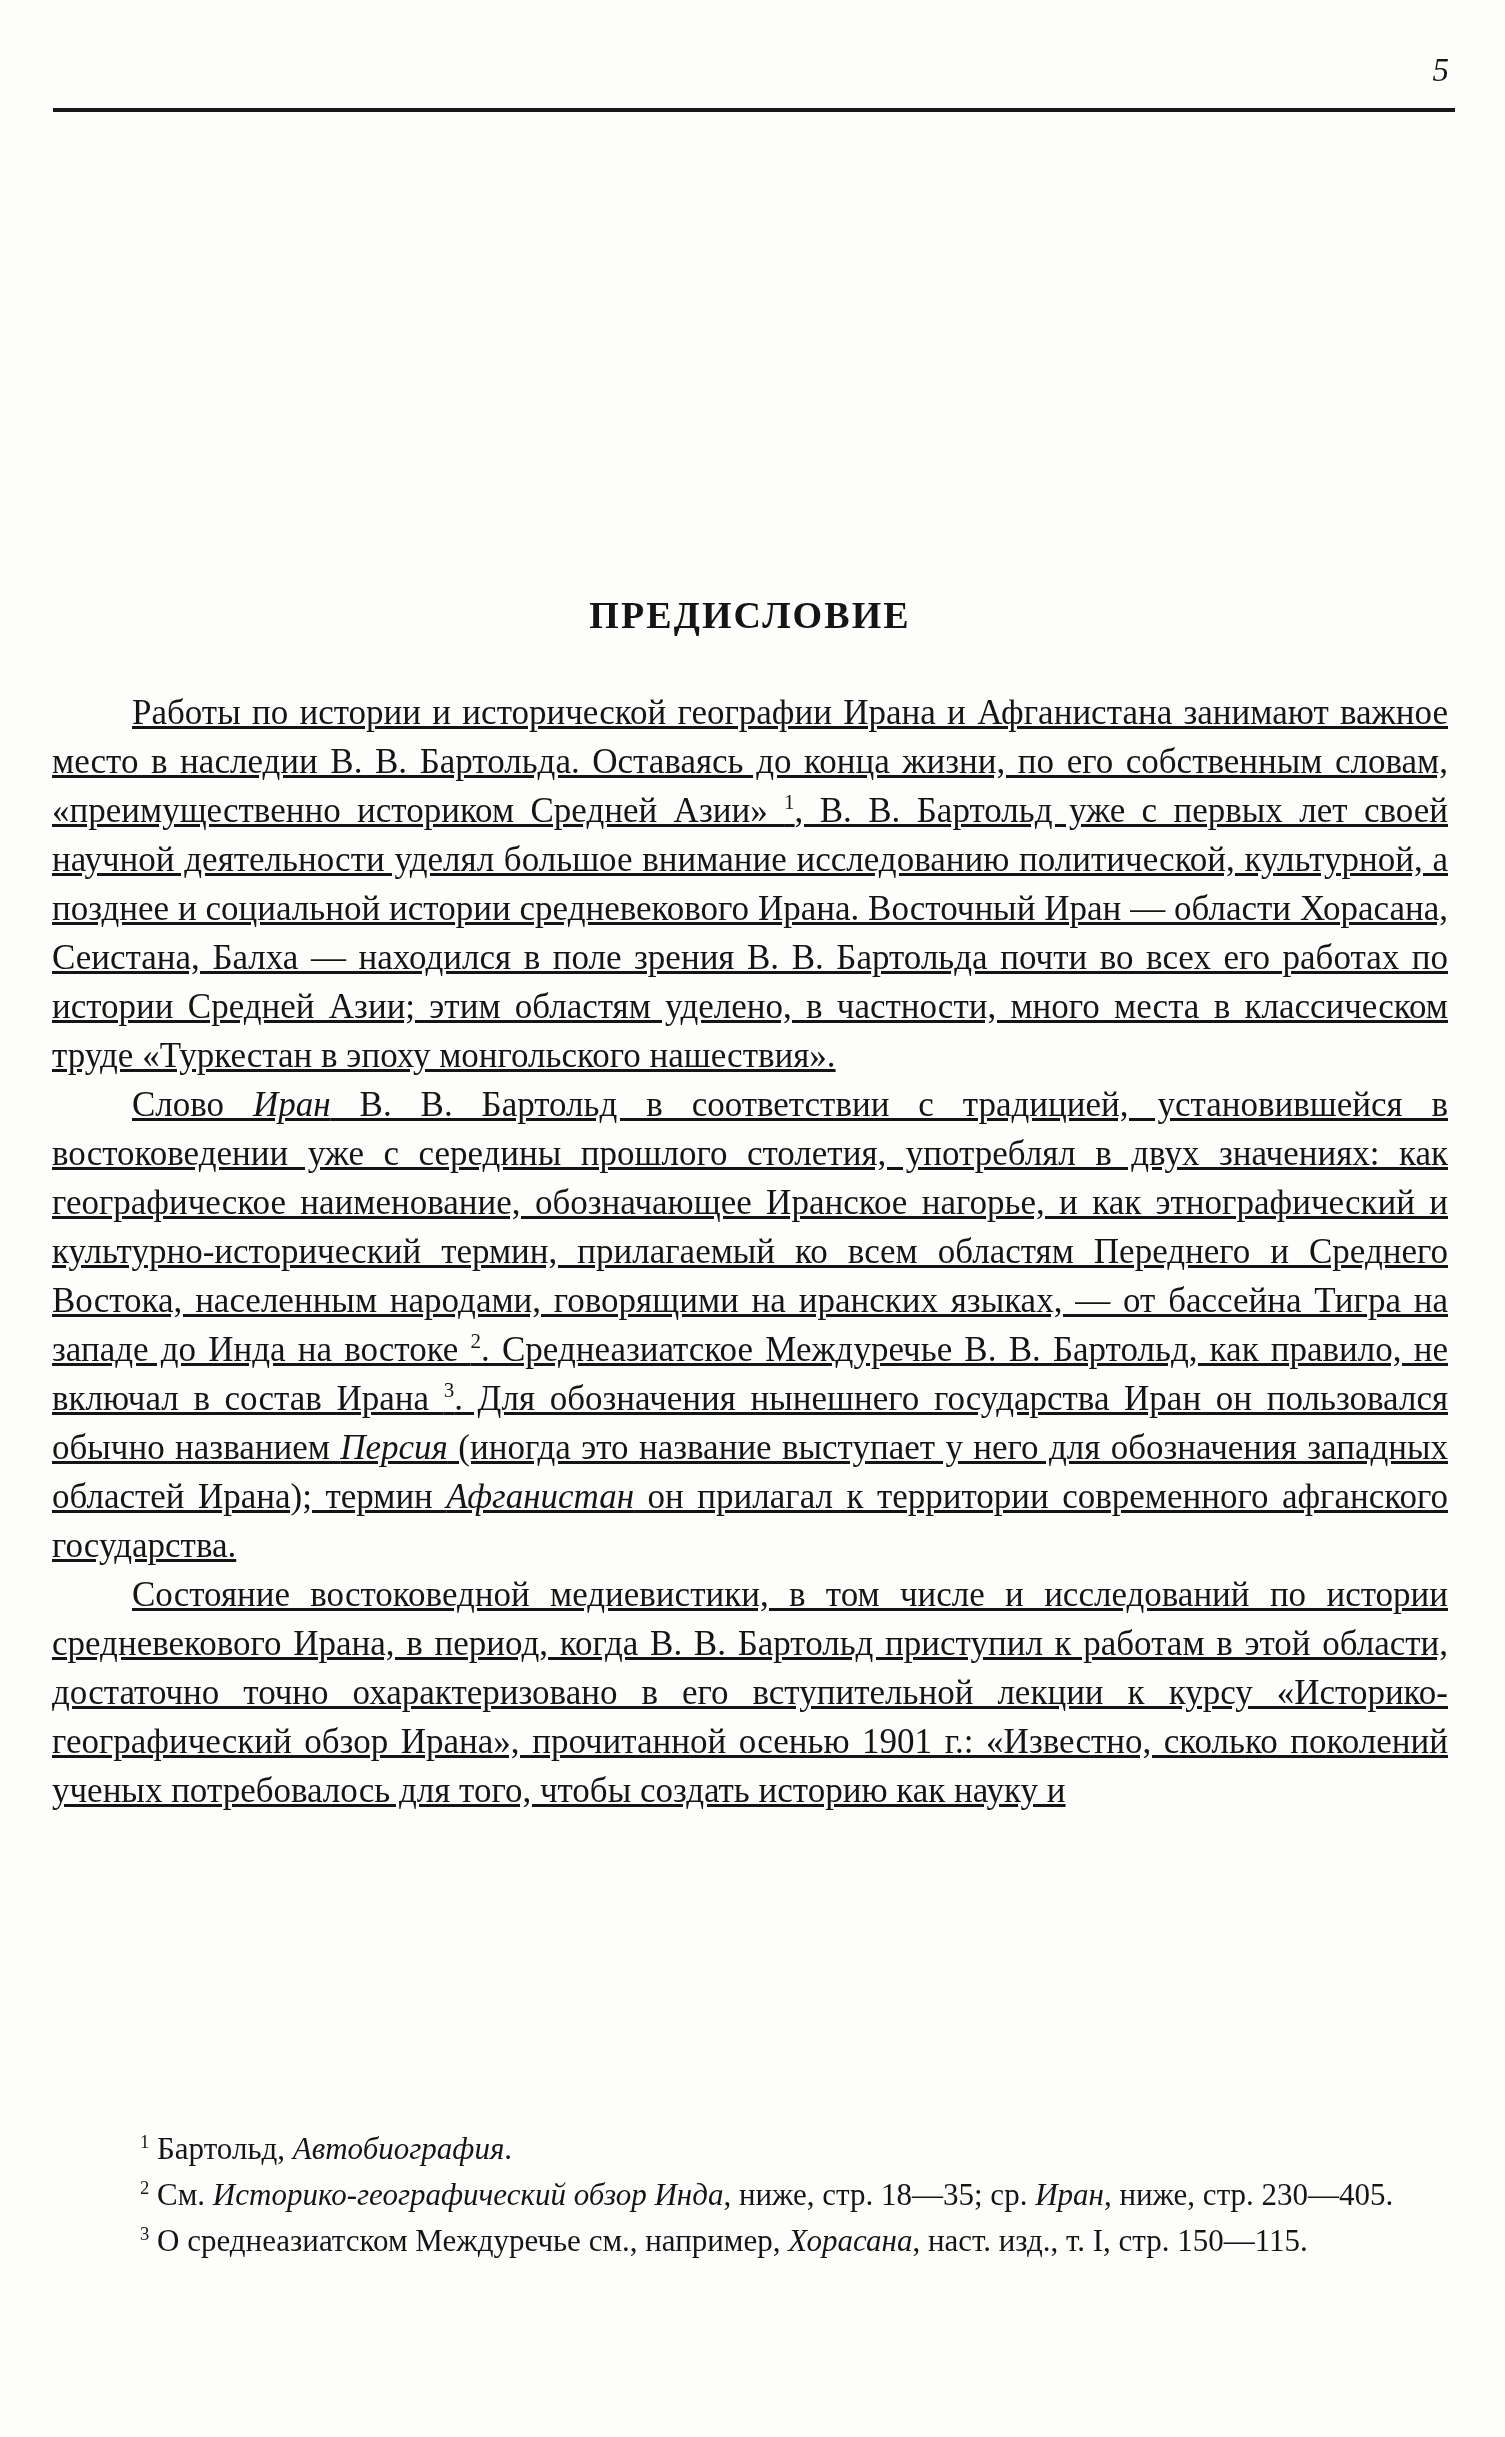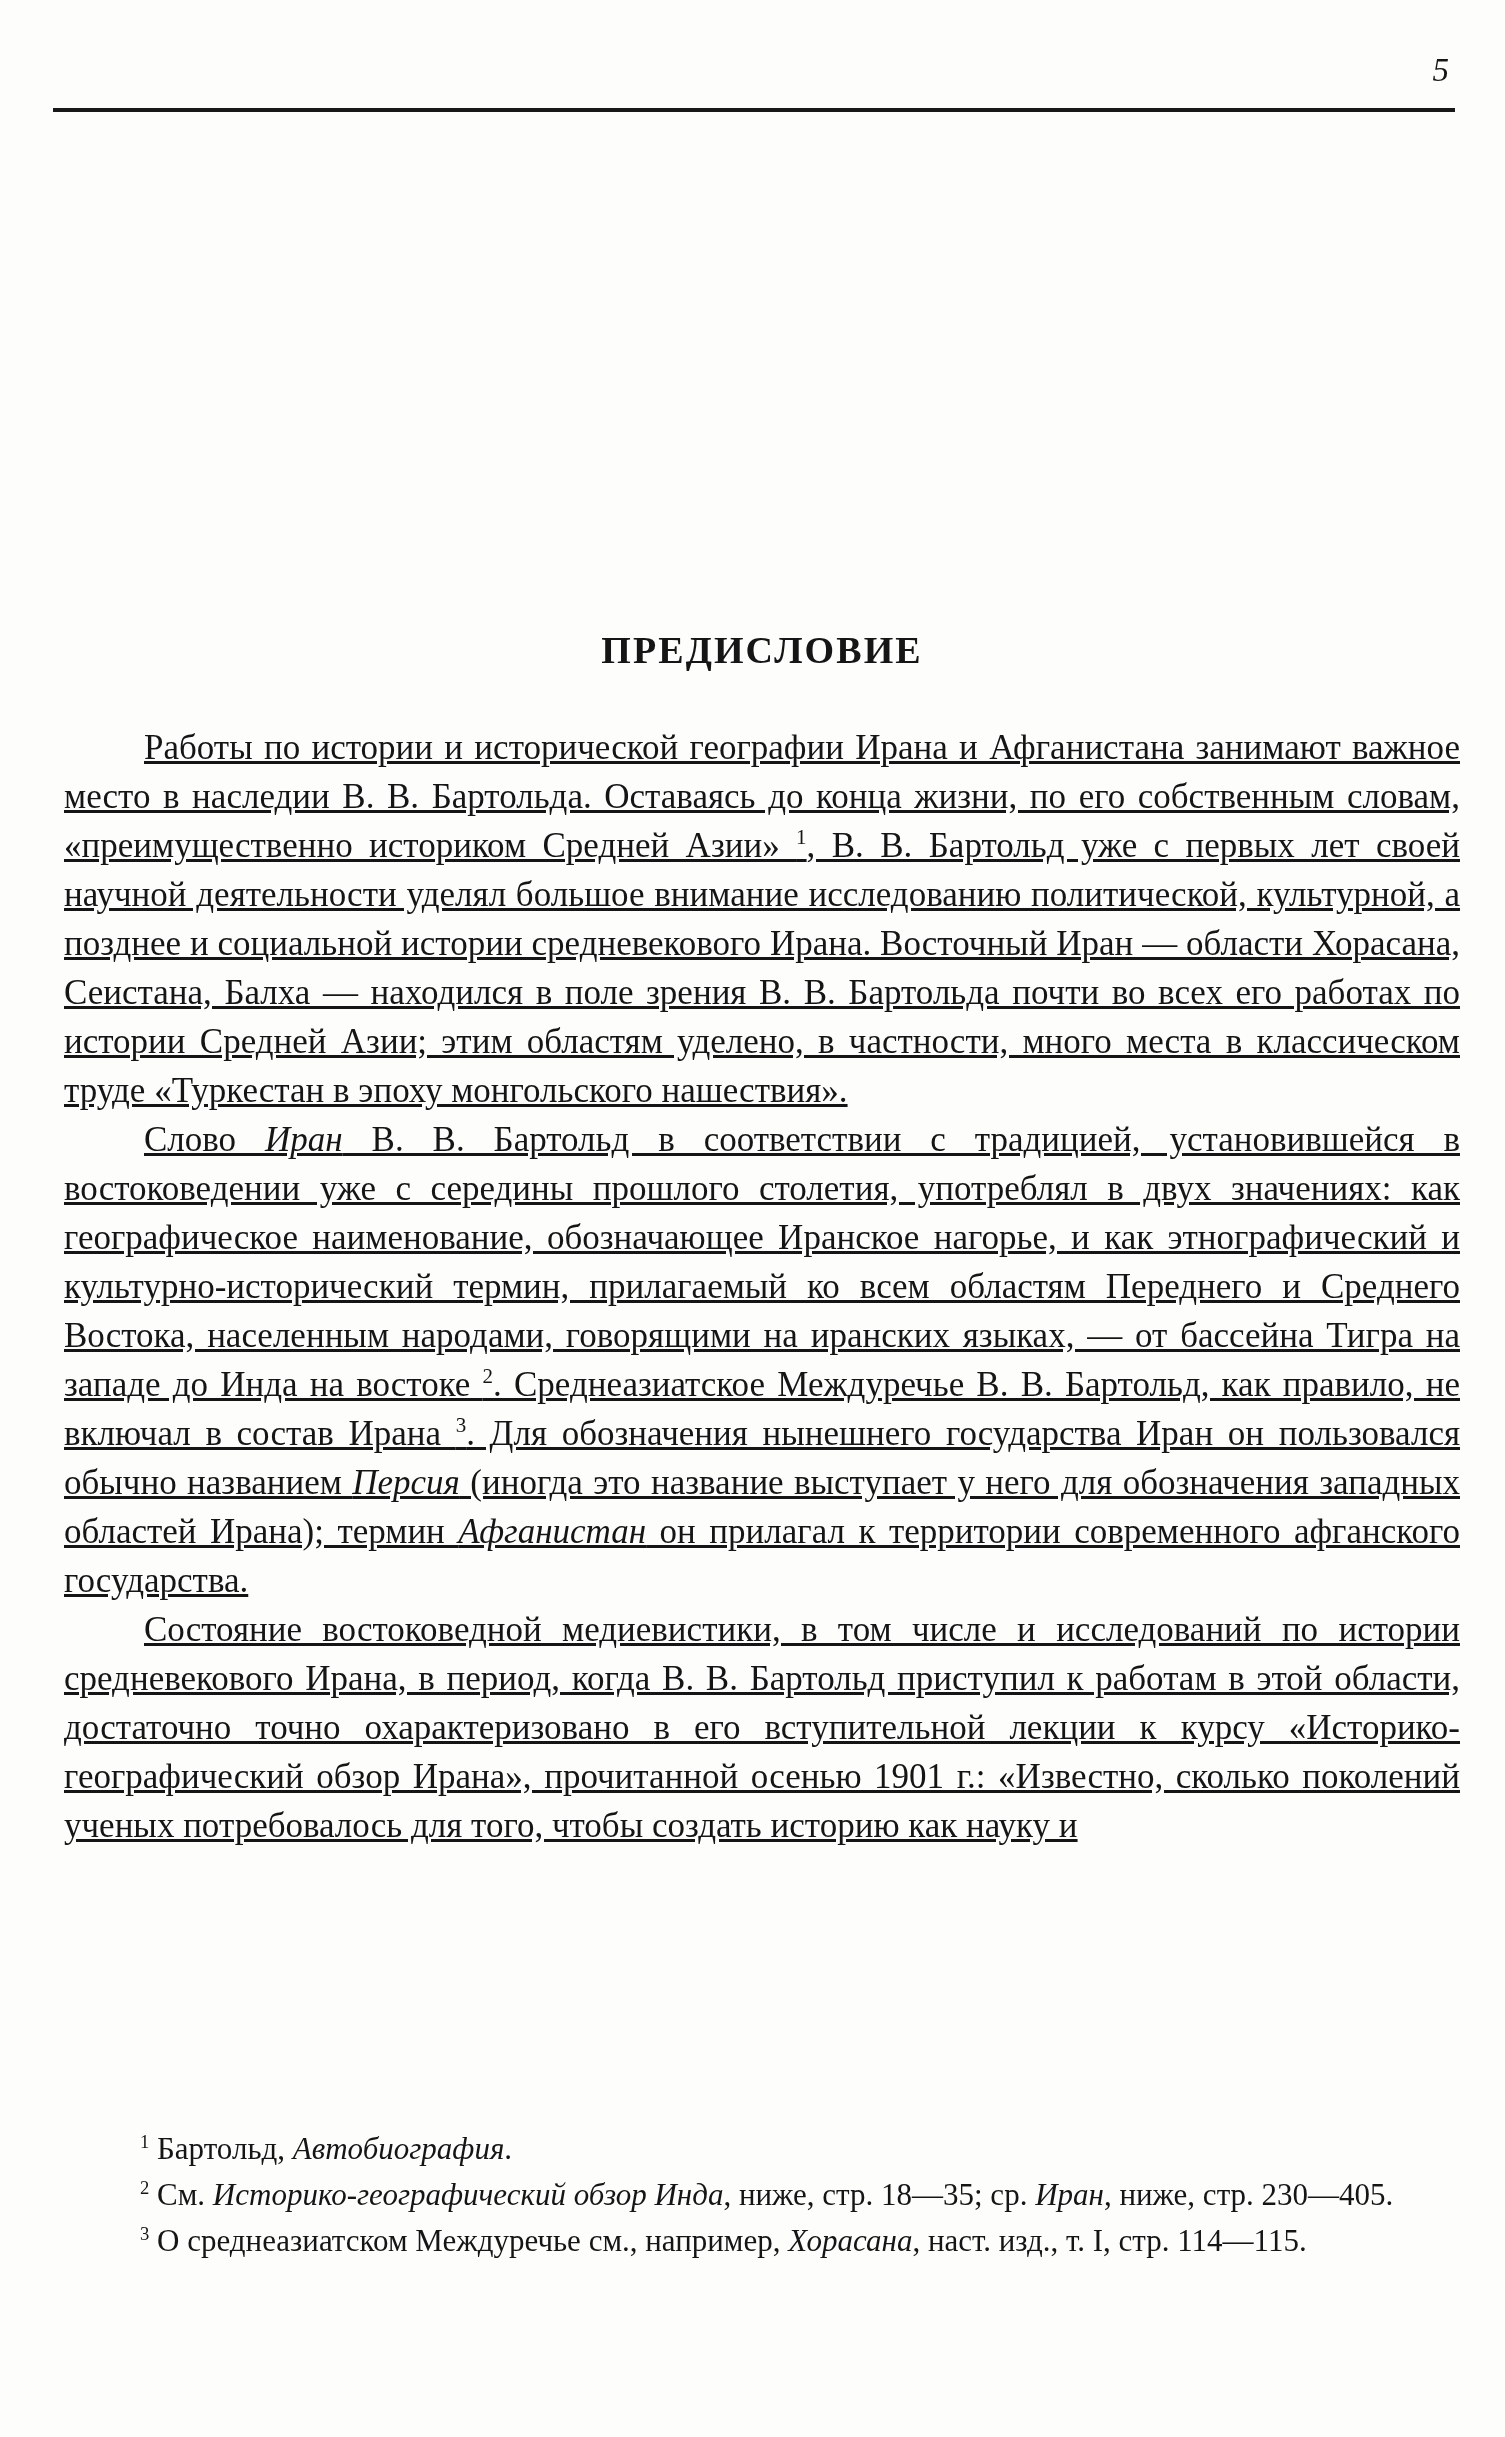--- a/index.html
+++ b/index.html
@@ -28,24 +28,23 @@
   .rule {
     position: absolute;
     top: 108px;
     left: 53px;
     right: 51px;
     height: 3.5px;
     background: #181818;
   }
   .column {
     position: absolute;
-    left: 64px;
+    left: 52px;
     width: 1396px;
     top: 596px;
-    margin-top: 35px;
   }
   h1.title {
     margin: 0 0 54px 0;
     text-align: center;
     font-size: 38px;
     font-weight: bold;
     letter-spacing: 2.1px;
     line-height: 1;
   }
   p.para {
@@ -93,17 +92,17 @@
       <p class="para"><span>Работы по истории и исторической географии Ирана и Афганистана занимают важное место в наследии В. В. Бартольда. Оставаясь до конца жизни, по его собственным словам, «преимущественно историком Средней Азии» </span><sup class="fnref">1</sup><span>, В. В. Бартольд уже с первых лет своей научной деятельности уделял большое внимание исследованию политической, культурной, а позднее и социальной истории средневекового Ирана. Восточный Иран — области Хорасана, Сеистана, Балха — находился в поле зрения В. В. Бартольда почти во всех его работах по истории Средней Азии; этим областям уделено, в частности, много места в классическом труде «Туркестан в эпоху монгольского нашествия».</span></p>
       <p class="para"><span>Слово </span><span class="it">Иран</span><span> В. В. Бартольд в соответствии с традицией, установившейся в востоковедении уже с середины прошлого столетия, употреблял в двух значениях: как географическое наименование, обозначающее Иранское нагорье, и как этнографический и культурно-исторический термин, прилагаемый ко всем областям Переднего и Среднего Востока, населенным народами, говорящими на иранских языках, — от бассейна Тигра на западе до Инда на востоке </span><sup class="fnref">2</sup><span>. Среднеазиатское Междуречье В. В. Бартольд, как правило, не включал в состав Ирана </span><sup class="fnref">3</sup><span>. Для обозначения нынешнего государства Иран он пользовался обычно названием </span><span class="it">Персия</span><span> (иногда это название выступает у него для обозначения западных областей Ирана); термин </span><span class="it">Афганистан</span><span> он прилагал к территории современного афганского государства.</span></p>
       <p class="para"><span>Состояние востоковедной медиевистики, в том числе и исследований по истории средневекового Ирана, в период, когда В. В. Бартольд приступил к работам в этой области, достаточно точно охарактеризовано в его вступительной лекции к курсу «Историко-географический обзор Ирана», прочитанной осенью 1901 г.: «Известно, сколько поколений ученых потребовалось для того, чтобы создать историю как науку и</span></p>
     </main>
 
   </div>
 
   <footer class="footnotes">
     <p class="fn"><sup class="fnref">1</sup><span> Бартольд, </span><span class="it">Автобиография</span><span>.</span></p>
     <p class="fn"><sup class="fnref">2</sup><span> См. </span><span class="it">Историко-географический обзор Инда</span><span>, ниже, стр. 18—35; ср. </span><span class="it">Иран</span><span>, ниже, стр. 230—405.</span></p>
-    <p class="fn"><sup class="fnref">3</sup><span> О среднеазиатском Междуречье см., например, </span><span class="it">Хорасана</span><span>, наст. изд., т. I, стр. 114—115.</span></p>
+    <p class="fn"><sup class="fnref">3</sup><span> О среднеазиатском Междуречье см., например, </span><span class="it">Хорасана</span><span>, наст. изд., т. I, стр. 150—115.</span></p>
   </footer>
 
 </div>
 
 
 </body></html>

